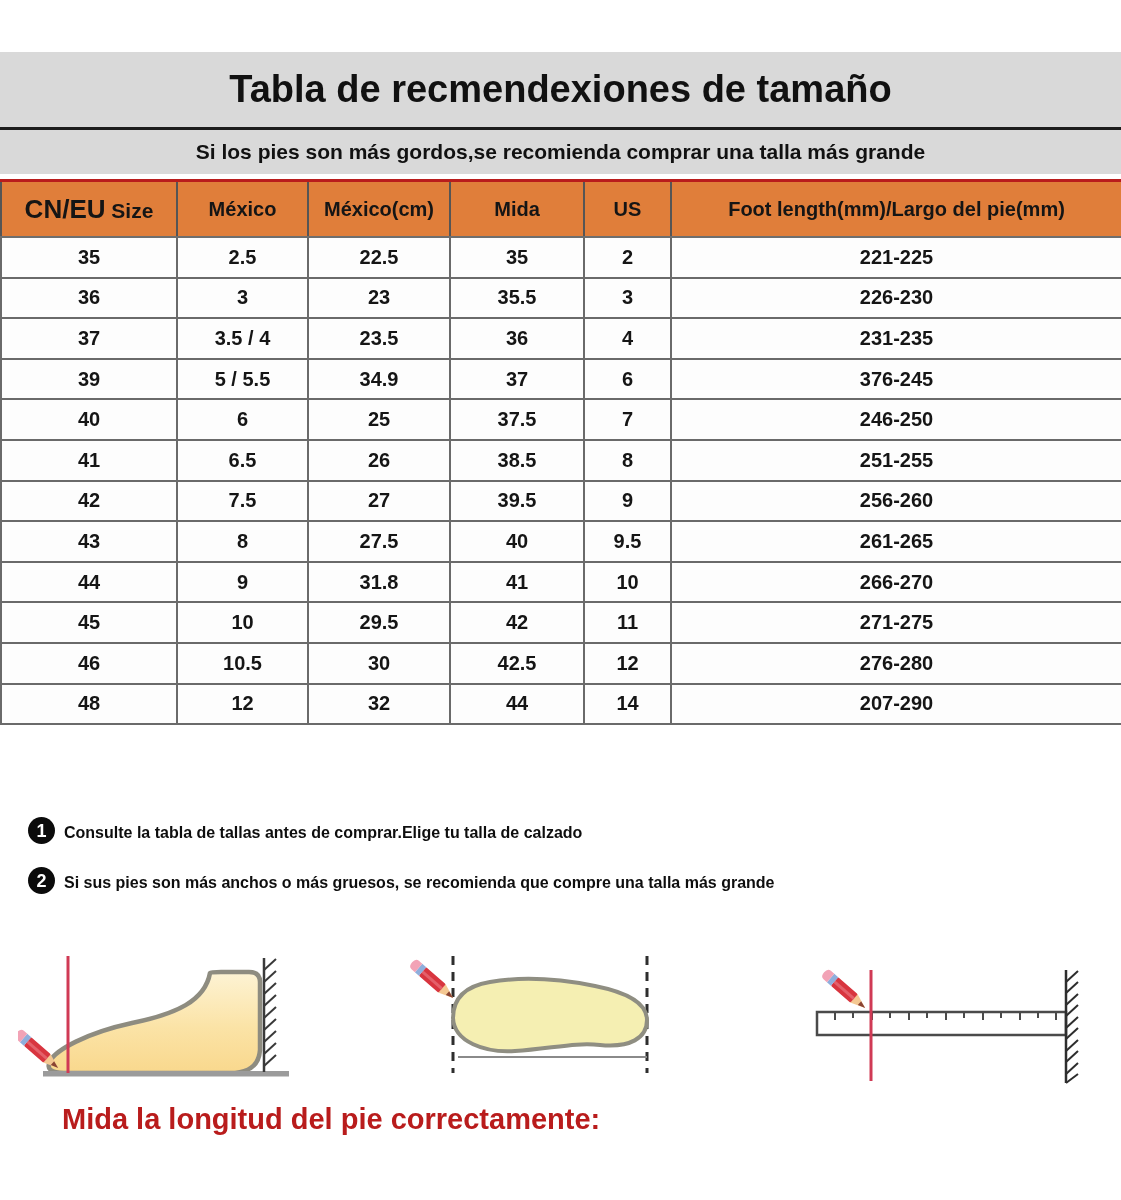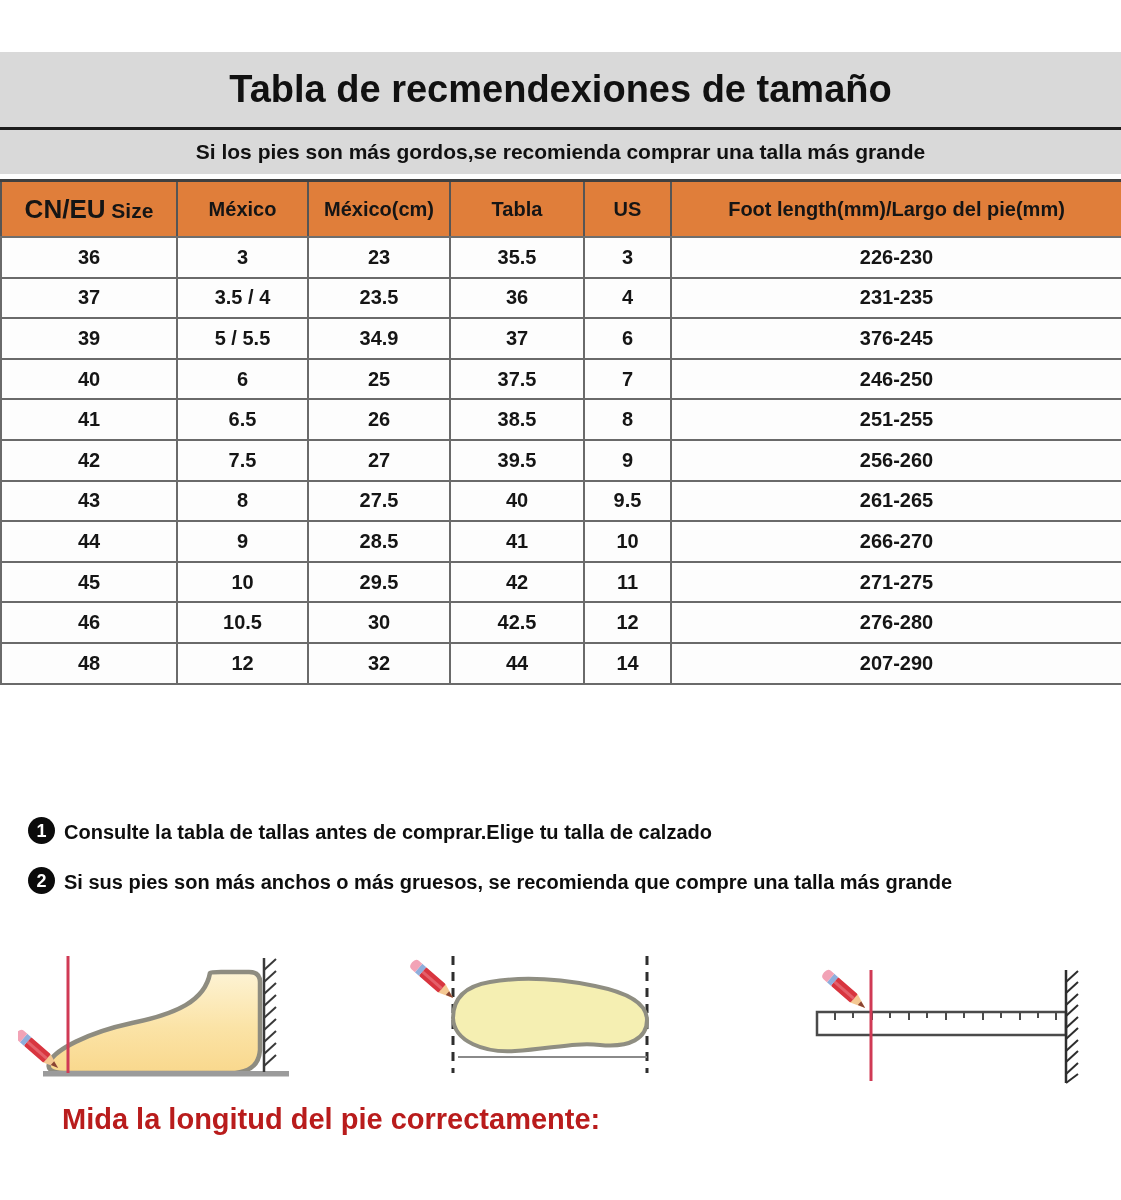--- a/index.html
+++ b/index.html
@@ -46,21 +46,21 @@
     text-align: center;
     vertical-align: middle;
     font-weight: bold;
     color: #151515;
     padding: 0;
   }
   table.size-table thead th {
     background: #E07E3A;
     height: 54px;
     font-size: 20px;
-    border-top: 3px solid #404040;
+    border-top: 3px solid #b91c1c;
     border-bottom: 2px solid #6e6e6e;
   }
   table.size-table thead th .hdr-main { font-size: 26px; }
   table.size-table thead th .hdr-sub  { font-size: 21px; }
   table.size-table tbody td {
     height: 38.6px;
     font-size: 20px;
     border-color: #6a6a6a;
   }
   table.size-table { border-left: 2px solid #3a3a3a; border-right: 2px solid #3a3a3a; border-bottom: 2px solid #4a4a4a; }
@@ -71,21 +71,21 @@
   .note-num {
     flex: 0 0 auto;
     width: 27px; height: 27px; margin-top: 3px; margin-right: 9px;
     background: #0b0b0b; color: #ffffff;
     border-radius: 50%;
     font-size: 18px; font-weight: bold;
     display: flex; align-items: center; justify-content: center;
     line-height: 1;
   }
   .note-text {
-    font-size: 20px; font-weight: bold; color: #0e0e0e; line-height: 37px;
+    font-size: 16px; font-weight: bold; color: #0e0e0e; line-height: 37px;
     max-width: 985px;
   }
 
   
   .illos { position: absolute; top: 946px; left: 0; width: 1121px; height: 162px; }
   .illo { position: absolute; top: 0; }
   .illo-foot-side { left: 18px; }
   .illo-foot-sole { left: 390px; }
   .illo-ruler     { left: 795px; }
 
@@ -117,26 +117,34 @@
         <col style="width:87px">
         <col style="width:451px">
     </colgroup>
     <thead>
       <tr>
         <th>
           <span class="hdr-main">CN/EU</span><span class="hdr-sub"> Size</span>
         </th>
         <th>México</th>
         <th>México(cm)</th>
-        <th>Tabla</th>
+        <th>Mida</th>
         <th>US</th>
         <th>Foot length(mm)/Largo del pie(mm)</th>
       </tr>
     </thead>
     <tbody>
+        <tr>
+          <td>35</td>
+          <td>2.5</td>
+          <td>22.5</td>
+          <td>35</td>
+          <td>2</td>
+          <td>221-225</td>
+        </tr>
         <tr>
           <td>36</td>
           <td>3</td>
           <td>23</td>
           <td>35.5</td>
           <td>3</td>
           <td>226-230</td>
         </tr>
         <tr>
           <td>37</td>
@@ -182,21 +190,21 @@
           <td>43</td>
           <td>8</td>
           <td>27.5</td>
           <td>40</td>
           <td>9.5</td>
           <td>261-265</td>
         </tr>
         <tr>
           <td>44</td>
           <td>9</td>
-          <td>28.5</td>
+          <td>31.8</td>
           <td>41</td>
           <td>10</td>
           <td>266-270</td>
         </tr>
         <tr>
           <td>45</td>
           <td>10</td>
           <td>29.5</td>
           <td>42</td>
           <td>11</td>

